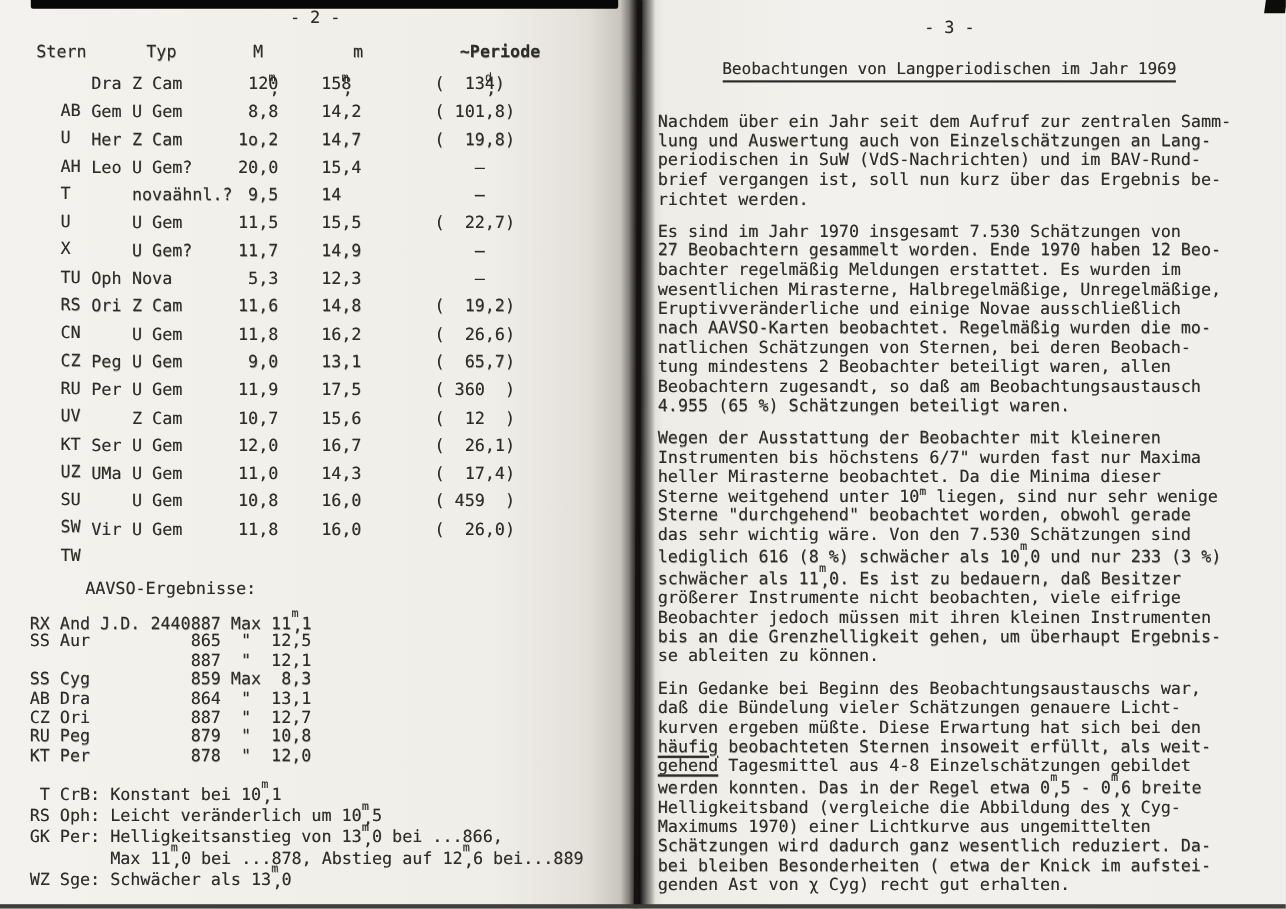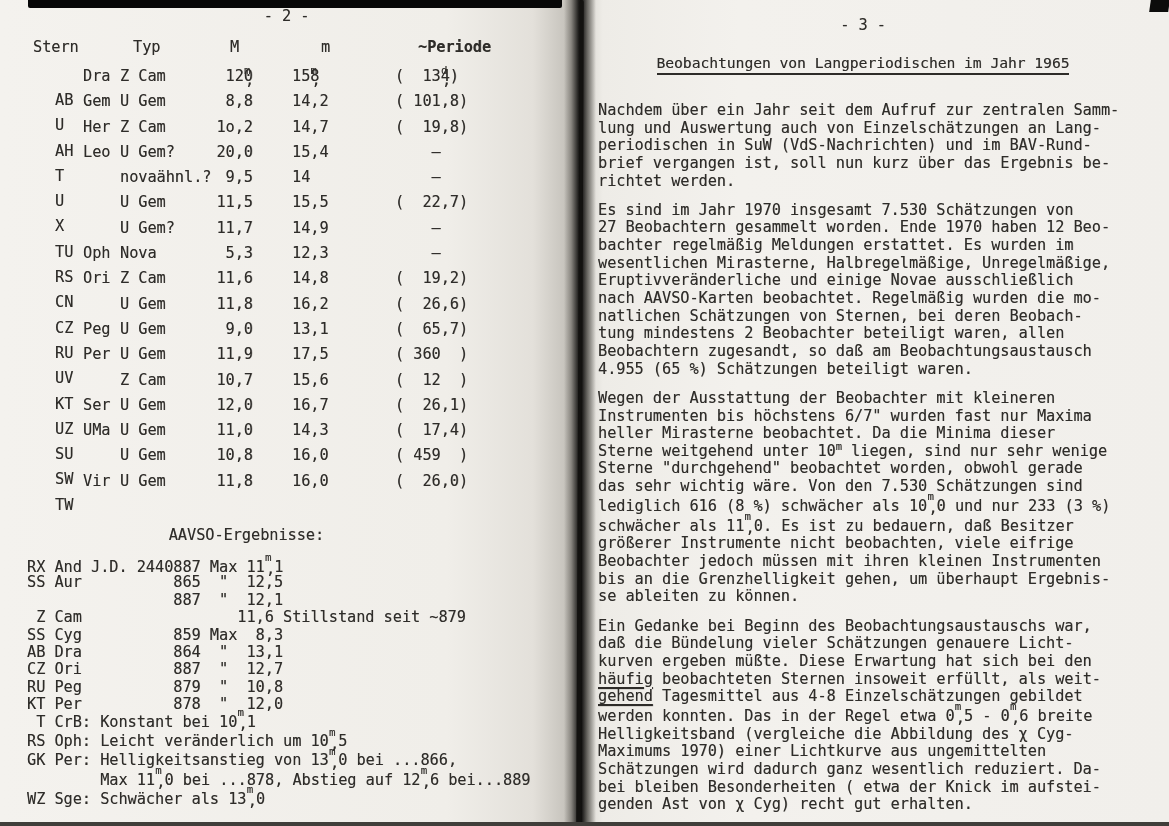--- a/index.html
+++ b/index.html
@@ -220,41 +220,40 @@
         </div>
       </div>
   </div>
 
   <div class="aavso">
     <div class="aavso-title">AAVSO-Ergebnisse:</div>
     <div class="aavso-lines" id="aavso-lines">
         <div class="aline">RX And J.D. 2440887 Max 11<span class="st"><span class="t">m</span><span class="b">,</span></span>1</div>
         <div class="aline">SS Aur          865  "  12,5</div>
         <div class="aline">                887  "  12,1</div>
-        <div class="aline"> Z Cam                 11,6 Stillstand seit ~879</div>
         <div class="aline">SS Cyg          859 Max  8,3</div>
         <div class="aline">AB Dra          864  "  13,1</div>
         <div class="aline">CZ Ori          887  "  12,7</div>
         <div class="aline">RU Peg          879  "  10,8</div>
         <div class="aline">KT Per          878  "  12,0</div>
       </div>
   </div>
 
   <div class="notes" id="notes-lines">
       <div class="nline"> T CrB: Konstant bei 10<span class="st"><span class="t">m</span><span class="b">,</span></span>1</div>
       <div class="nline">RS Oph: Leicht veränderlich um 10<span class="st"><span class="t">m</span><span class="b">,</span></span>5</div>
       <div class="nline">GK Per: Helligkeitsanstieg von 13<span class="st"><span class="t">m</span><span class="b">,</span></span>0 bei ...866,</div>
       <div class="nline">        Max 11<span class="st"><span class="t">m</span><span class="b">,</span></span>0 bei ...878, Abstieg auf 12<span class="st"><span class="t">m</span><span class="b">,</span></span>6 bei...889</div>
       <div class="nline">WZ Sge: Schwächer als 13<span class="st"><span class="t">m</span><span class="b">,</span></span>0</div>
     </div>
 
   <div class="pageno pageno-right">- 3 -</div>
 
   <div class="rp-title">
-    <b>Beobachtungen von Langperiodischen im Jahr 1965</b>
+    <b>Beobachtungen von Langperiodischen im Jahr 1969</b>
   </div>
 
   <div class="rp-paras" id="rp-paras">
       <div class="para">Nachdem über ein Jahr seit dem Aufruf zur zentralen Samm-
 lung und Auswertung auch von Einzelschätzungen an Lang-
 periodischen in SuW (VdS-Nachrichten) und im BAV-Rund-
 brief vergangen ist, soll nun kurz über das Ergebnis be-
 richtet werden.</div>
       <div class="para">Es sind im Jahr 1970 insgesamt 7.530 Schätzungen von
 27 Beobachtern gesammelt worden. Ende 1970 haben 12 Beo-

